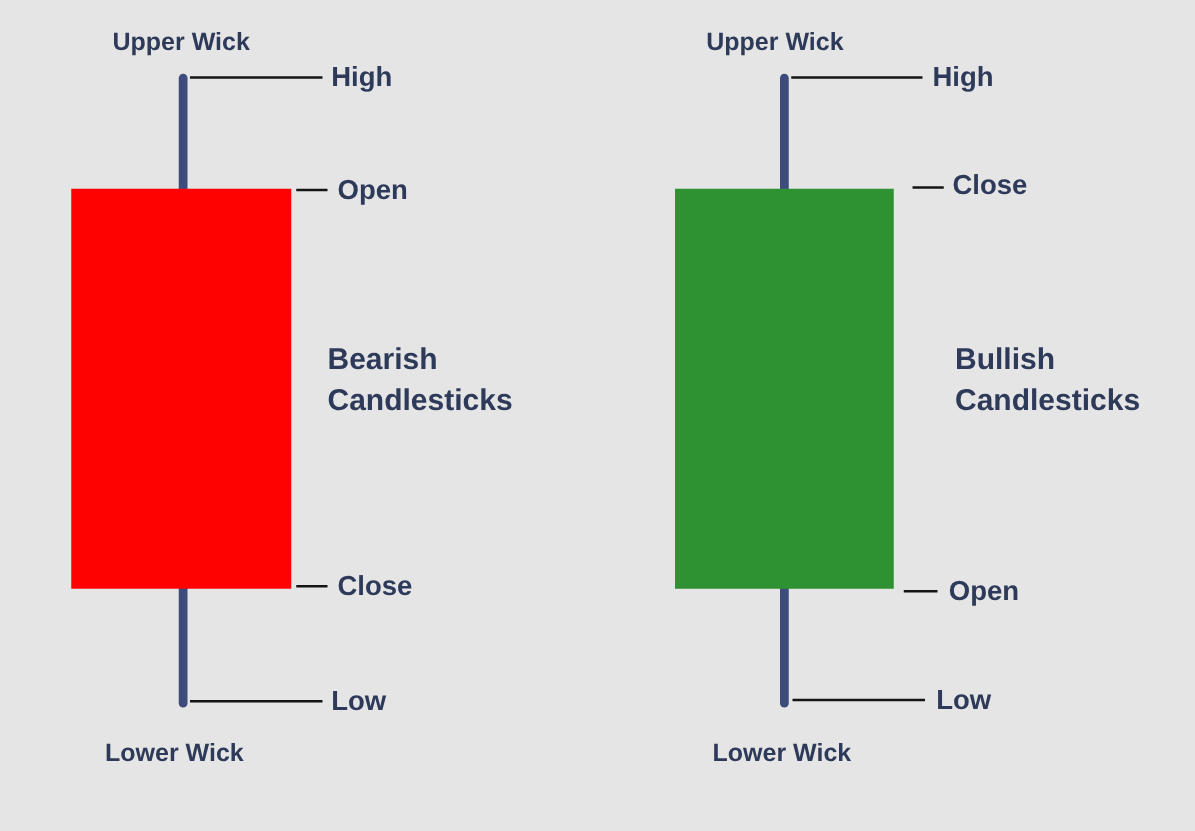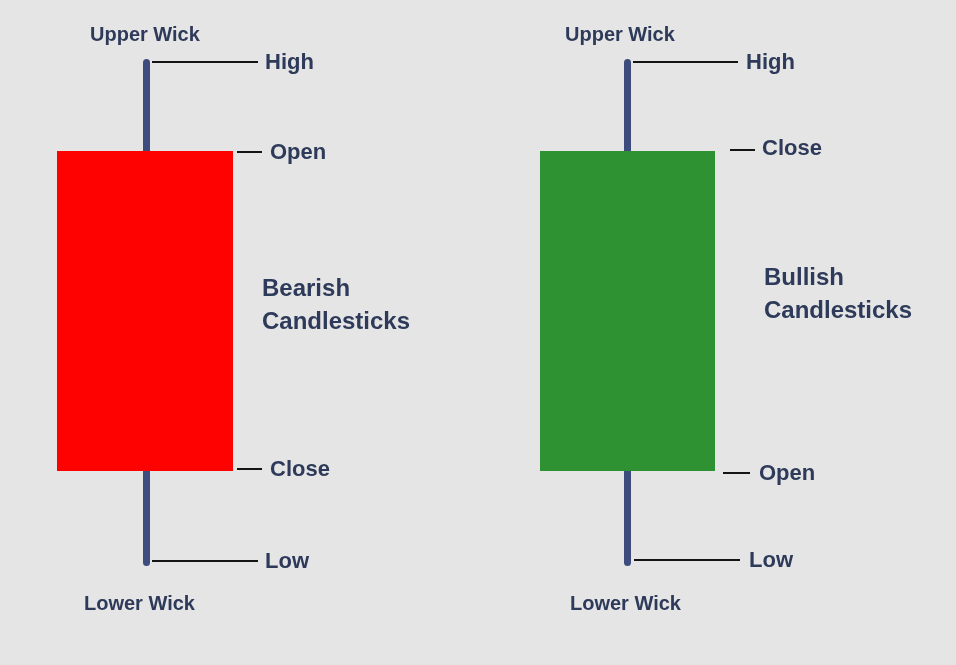--- a/index.html
+++ b/index.html
@@ -97,21 +97,21 @@
     <div class="wick" style="left:624px; top:59px; height:96px;"></div>
 
     <div class="leader" style="left:633px; top:61px; width:105px;"></div>
     <div class="tag" style="left:746px; top:62px;">High</div>
 
     <div class="candle-body body-bullish" style="left:540px; top:151px; width:175px; height:320px;"></div>
 
     <div class="leader" style="left:730px; top:149px; width:25px;"></div>
     <div class="tag" style="left:762px; top:148px;">Close</div>
 
-    <div class="fig-title" style="left:764px; top:260px;">Bullish Candlesticks</div>
+    <div class="fig-title" style="left:764px; top:271px;">Bullish Candlesticks</div>
 
     <div class="leader" style="left:723px; top:472px; width:27px;"></div>
     <div class="tag" style="left:759px; top:473px;">Open</div>
 
     <div class="wick" style="left:624px; top:467px; height:99px;"></div>
 
     <div class="leader" style="left:634px; top:559px; width:106px;"></div>
     <div class="tag" style="left:749px; top:560px;">Low</div>
 
     <div class="wick-label" style="left:570px; top:592px;">Lower Wick</div>

